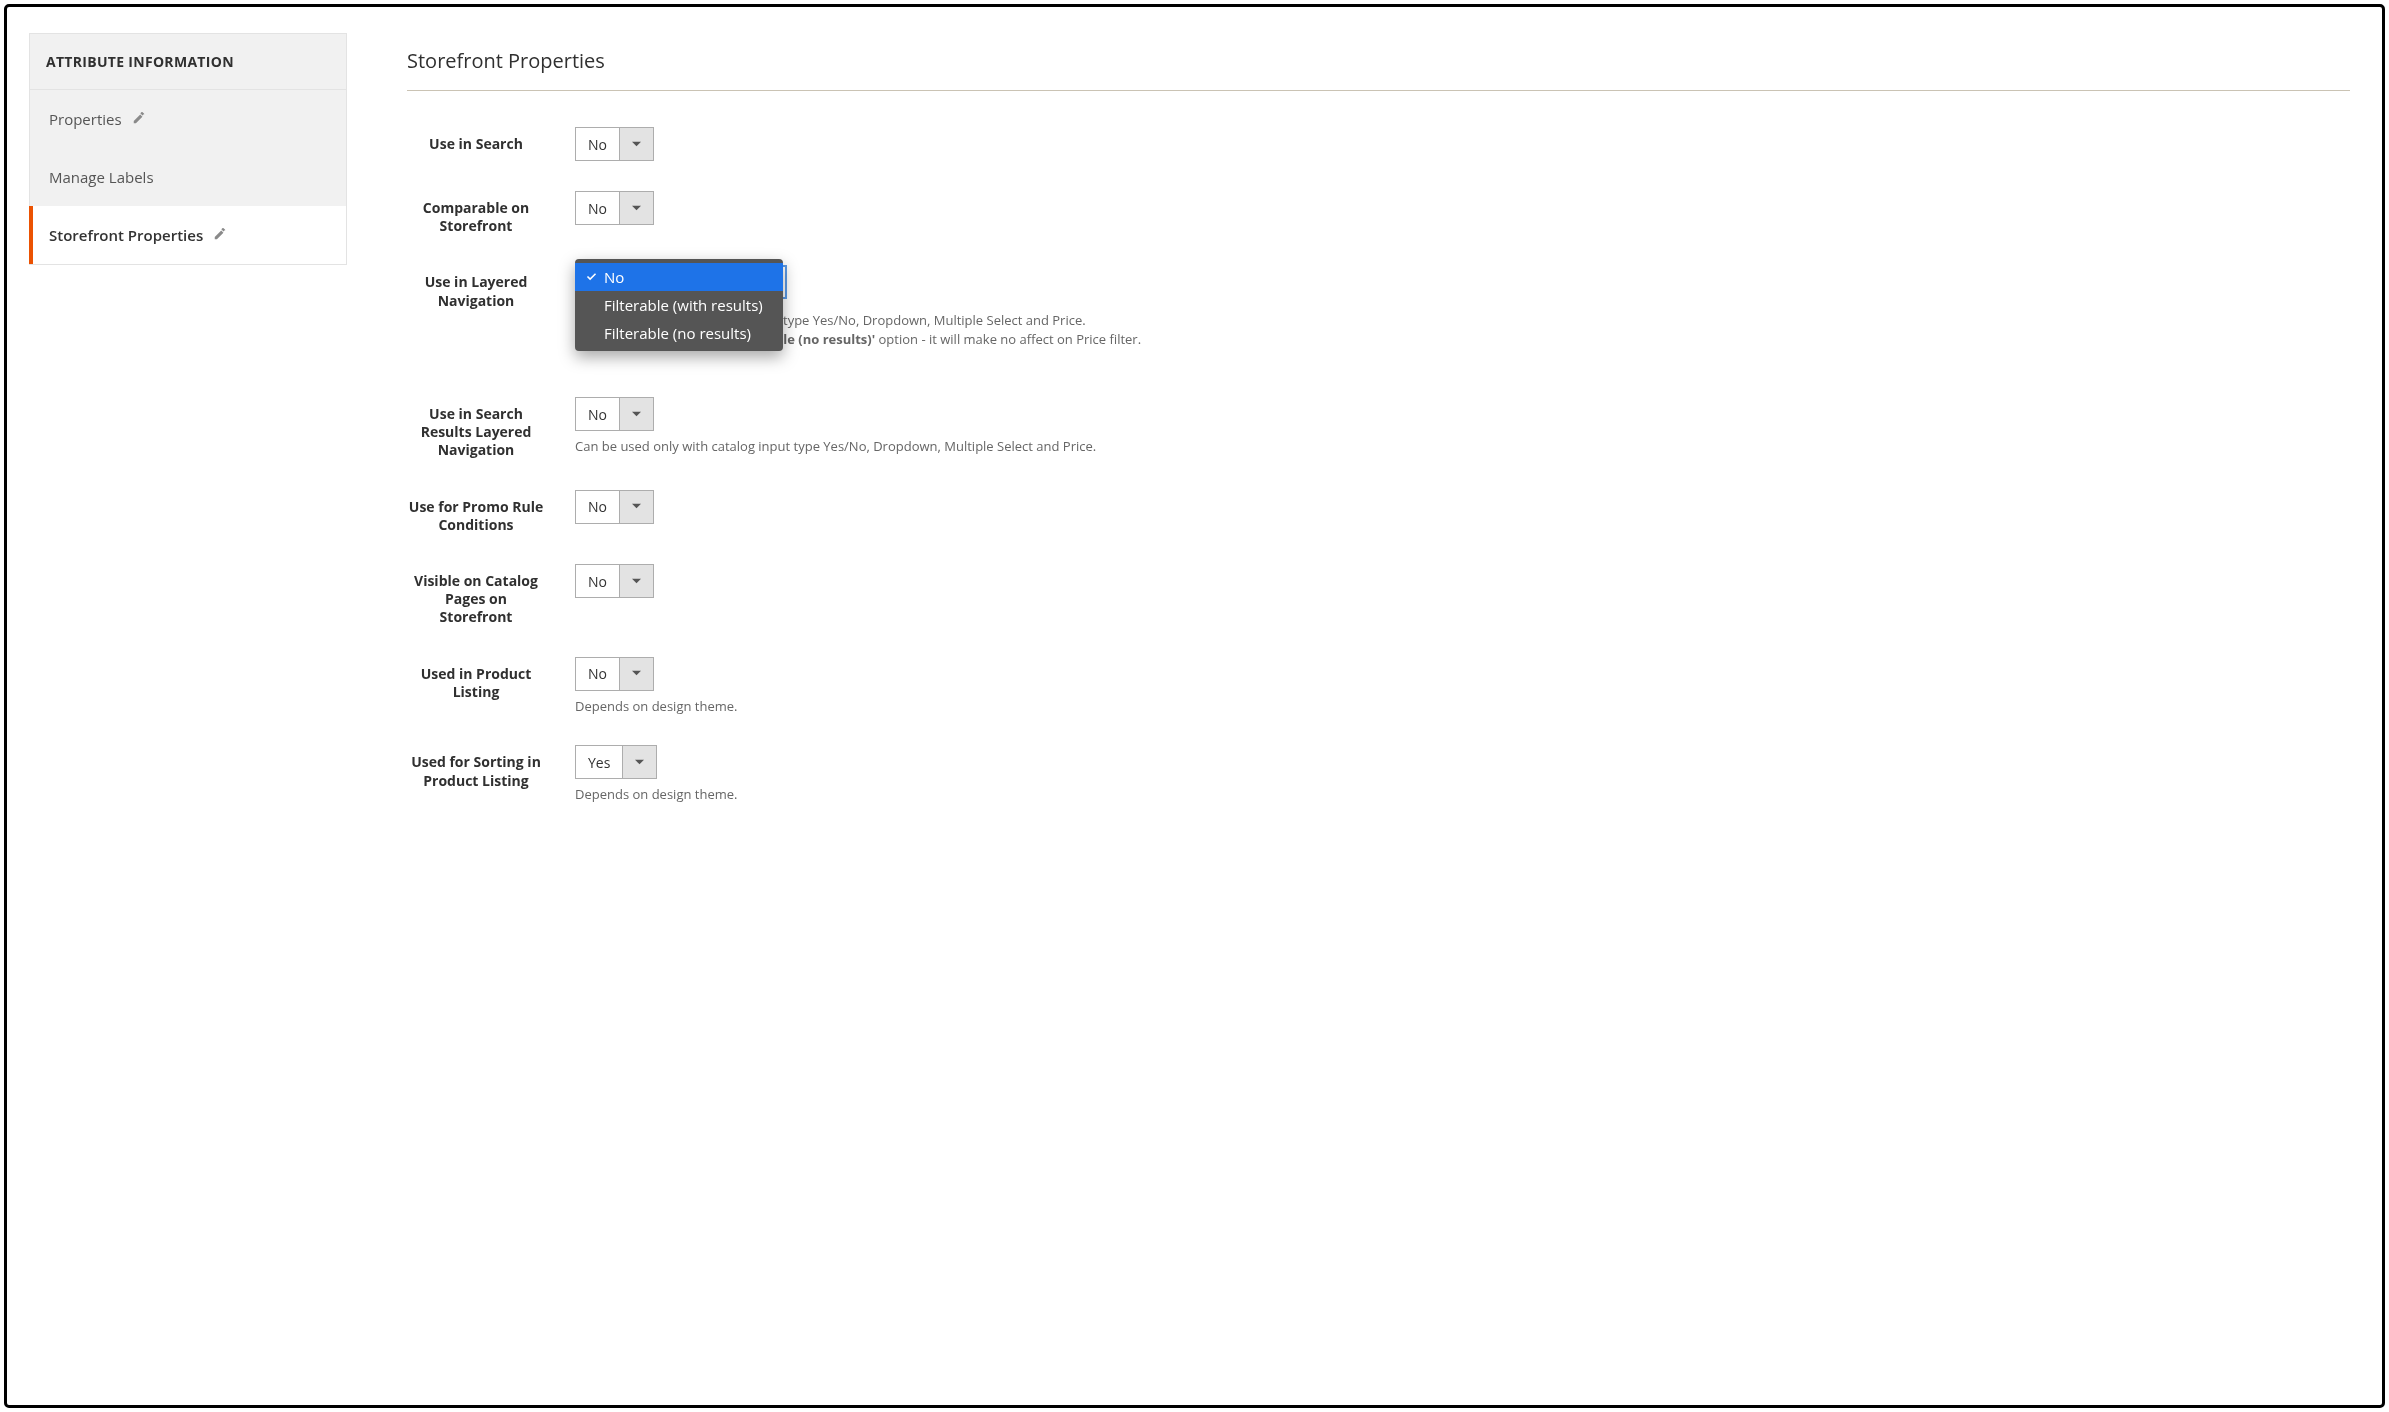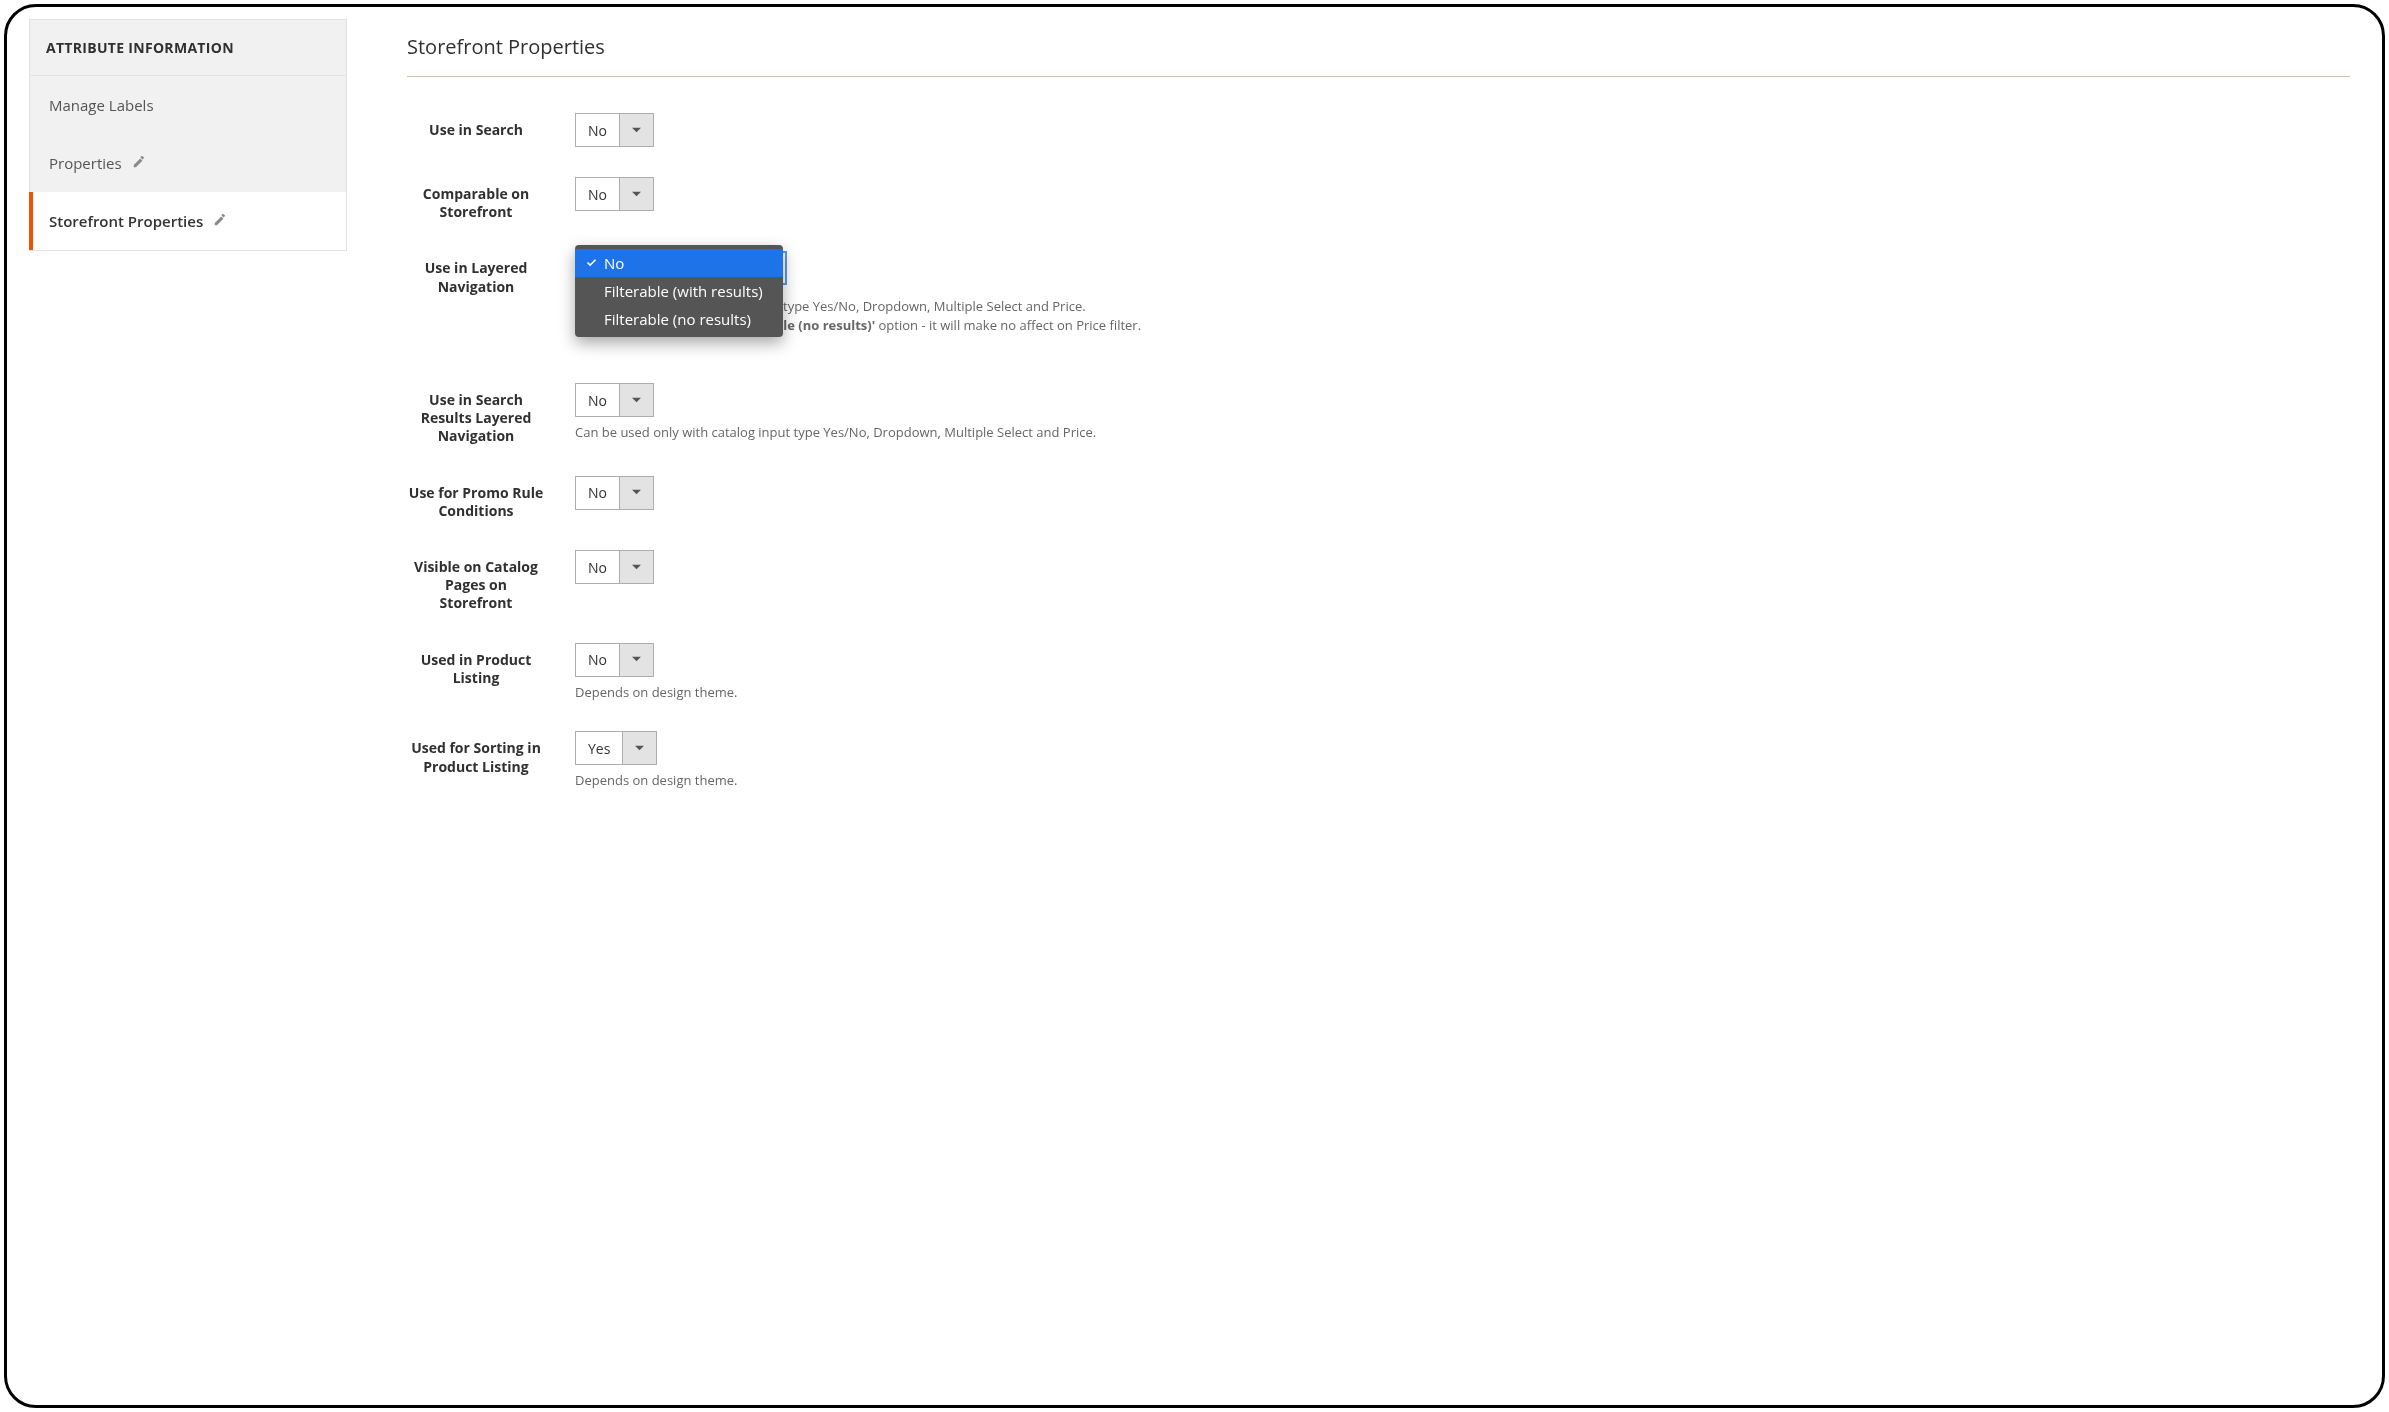--- a/index.html
+++ b/index.html
@@ -4,23 +4,23 @@
 <style>
   * { box-sizing: border-box; margin: 0; padding: 0; }
   body {
     font-family: 'Open Sans', 'Helvetica Neue', Arial, sans-serif;
     background: #fff;
     color: #333;
     font-size: 14px;
   }
   .frame {
     border: 3px solid #000;
-    border-radius: 32px;
+    border-radius: 5px;
     margin: 4px;
-    padding: 12px 22px 0 22px;
+    padding: 26px 22px 0 22px;
     height: calc(100vh - 8px);
     overflow: hidden;
     position: relative;
   }
   .layout {
     display: flex;
     gap: 60px;
     align-items: flex-start;
   }
 
@@ -175,30 +175,30 @@
 </head>
 <body>
 
 <div class="frame">
   <div class="layout">
 
     <aside class="sidebar">
       <div class="sidebar-header">ATTRIBUTE INFORMATION</div>
 
       <div class="sidebar-item">
-        <span>Manage Labels</span>
-      </div>
-
-      <div class="sidebar-item">
         <span>Properties</span>
         <span class="pencil-icon">
           <svg viewBox="0 0 16 16">
               <path d="M2 11.5V14h2.5l7.4-7.4-2.5-2.5L2 11.5zM13.7 4.3c.4-.4.4-1 0-1.4l-1.6-1.6c-.4-.4-1-.4-1.4 0L9.5 2.5l2.5 2.5 1.7-1.7z"></path>
             </svg>
         </span>
+      </div>
+
+      <div class="sidebar-item">
+        <span>Manage Labels</span>
       </div>
 
       <div class="sidebar-item active">
         <span>Storefront Properties</span>
         <span class="pencil-icon">
           <svg viewBox="0 0 16 16">
               <path d="M2 11.5V14h2.5l7.4-7.4-2.5-2.5L2 11.5zM13.7 4.3c.4-.4.4-1 0-1.4l-1.6-1.6c-.4-.4-1-.4-1.4 0L9.5 2.5l2.5 2.5 1.7-1.7z"></path>
             </svg>
         </span>
       </div>

